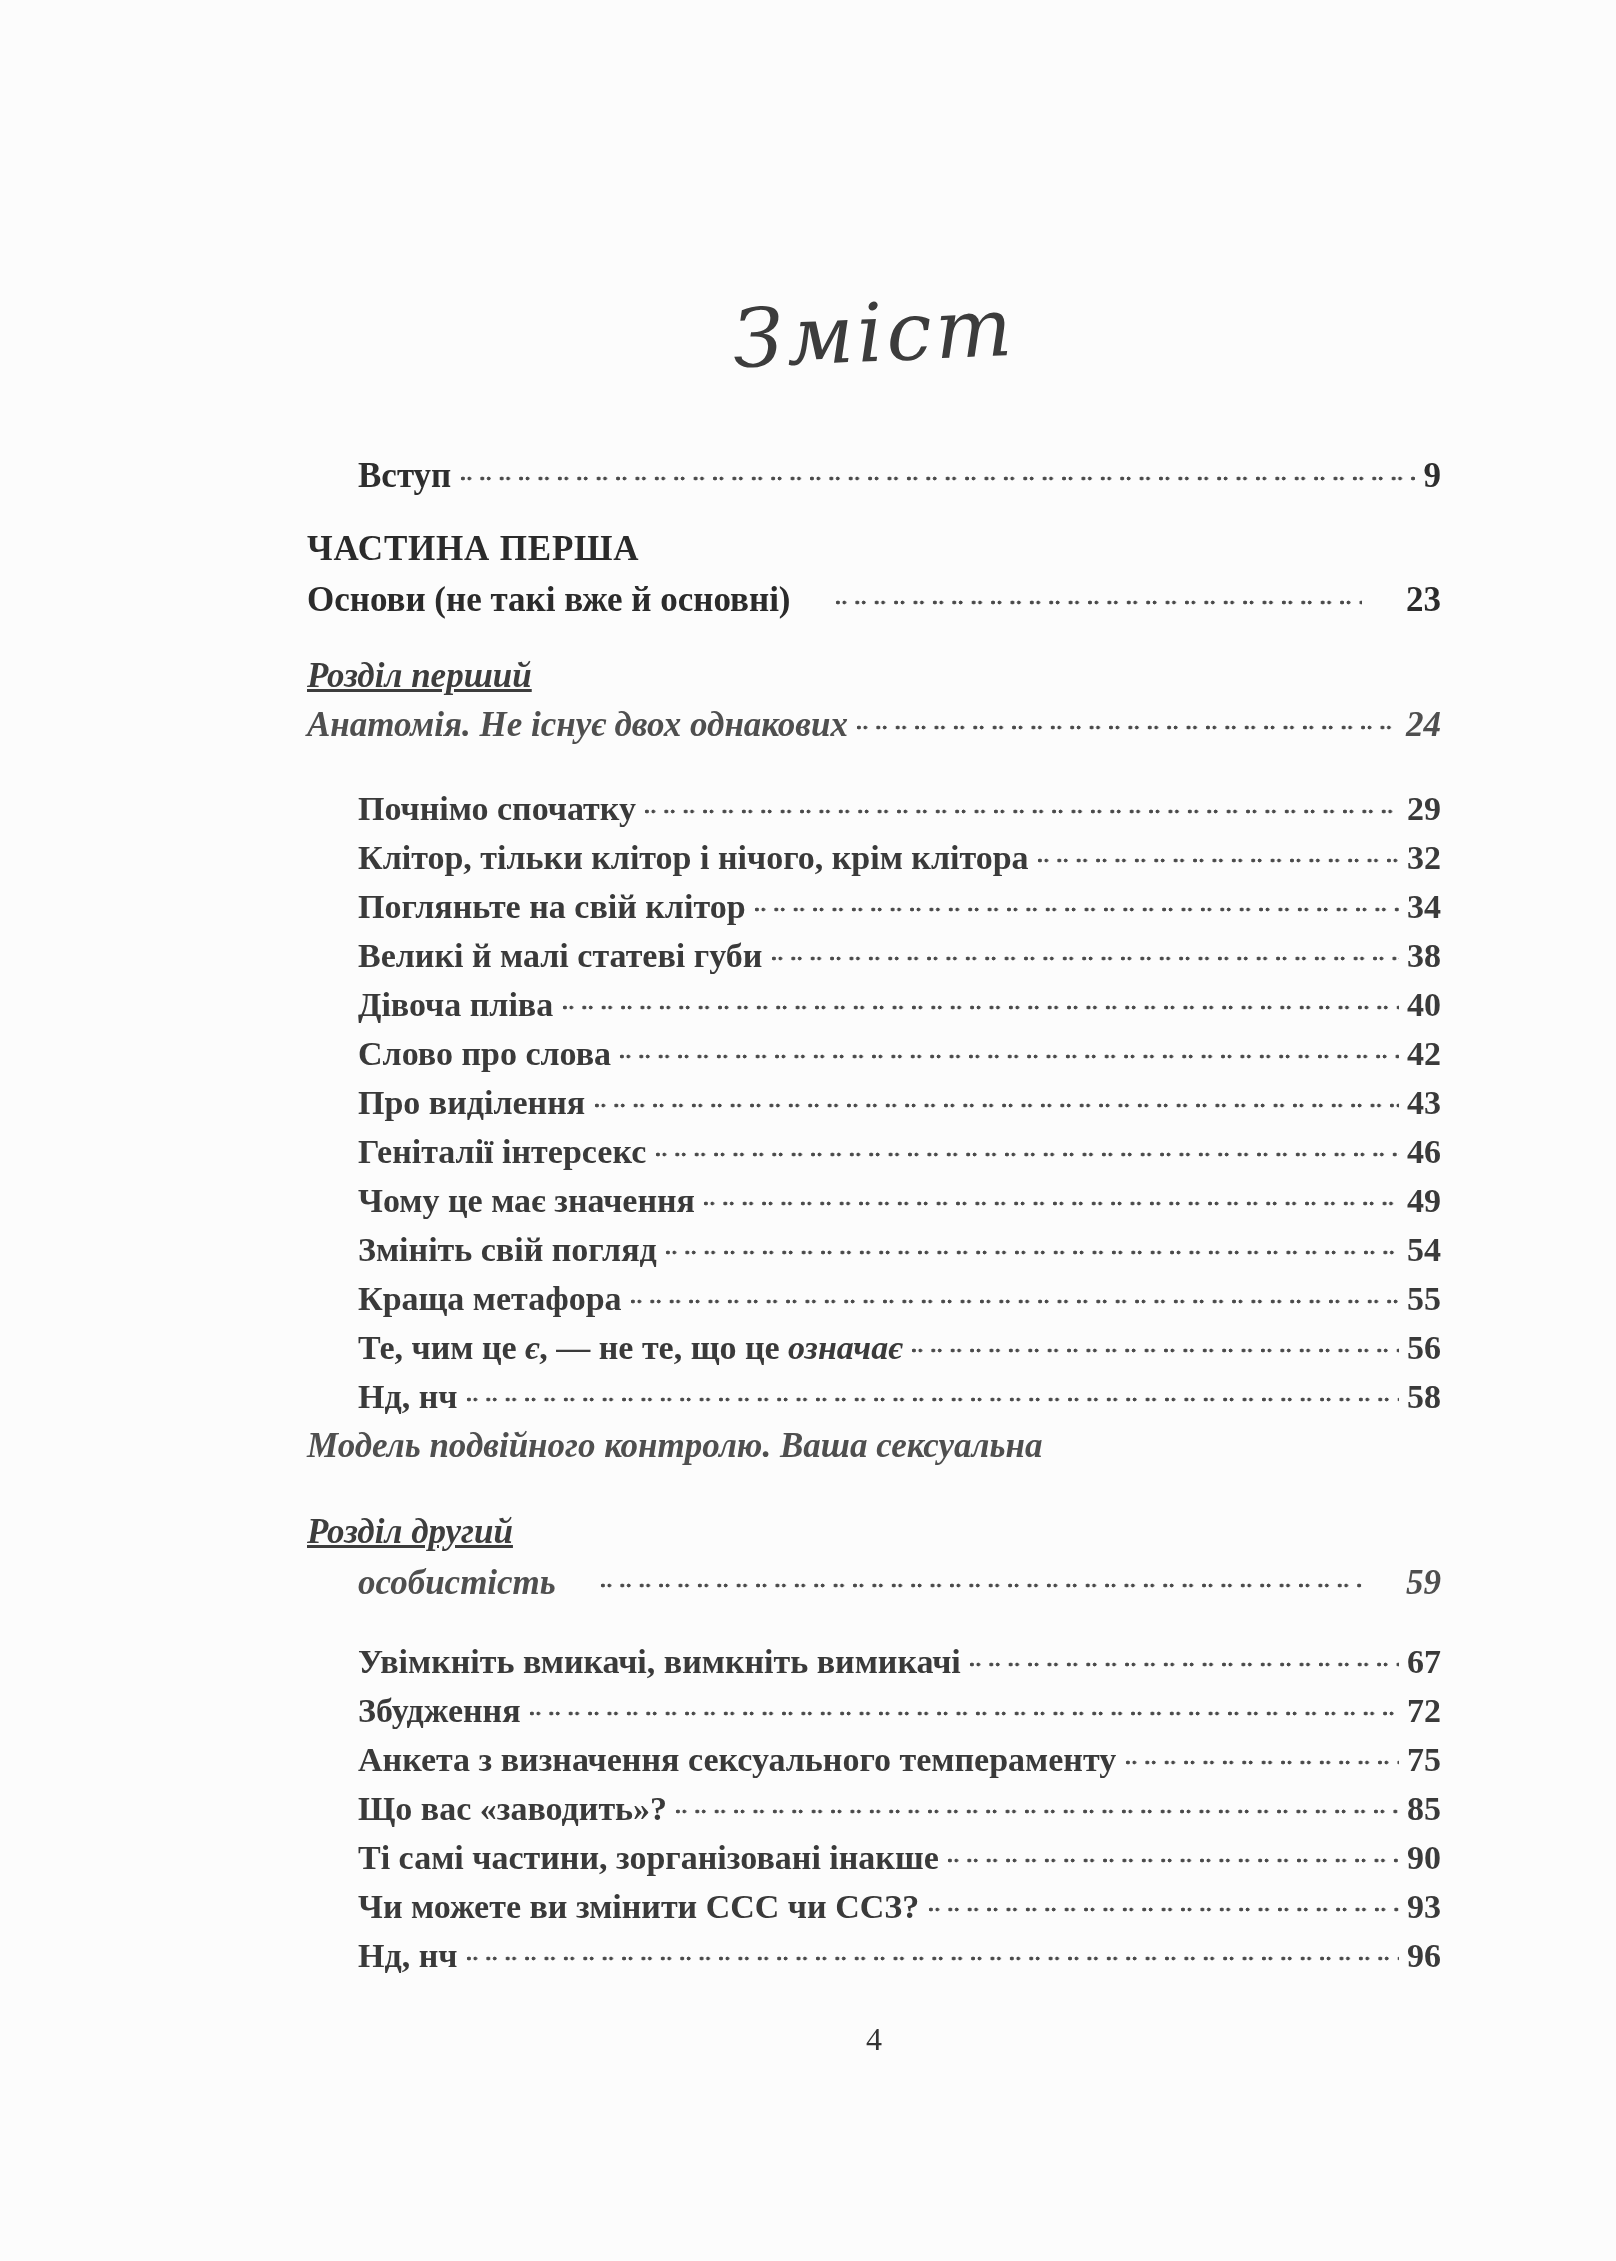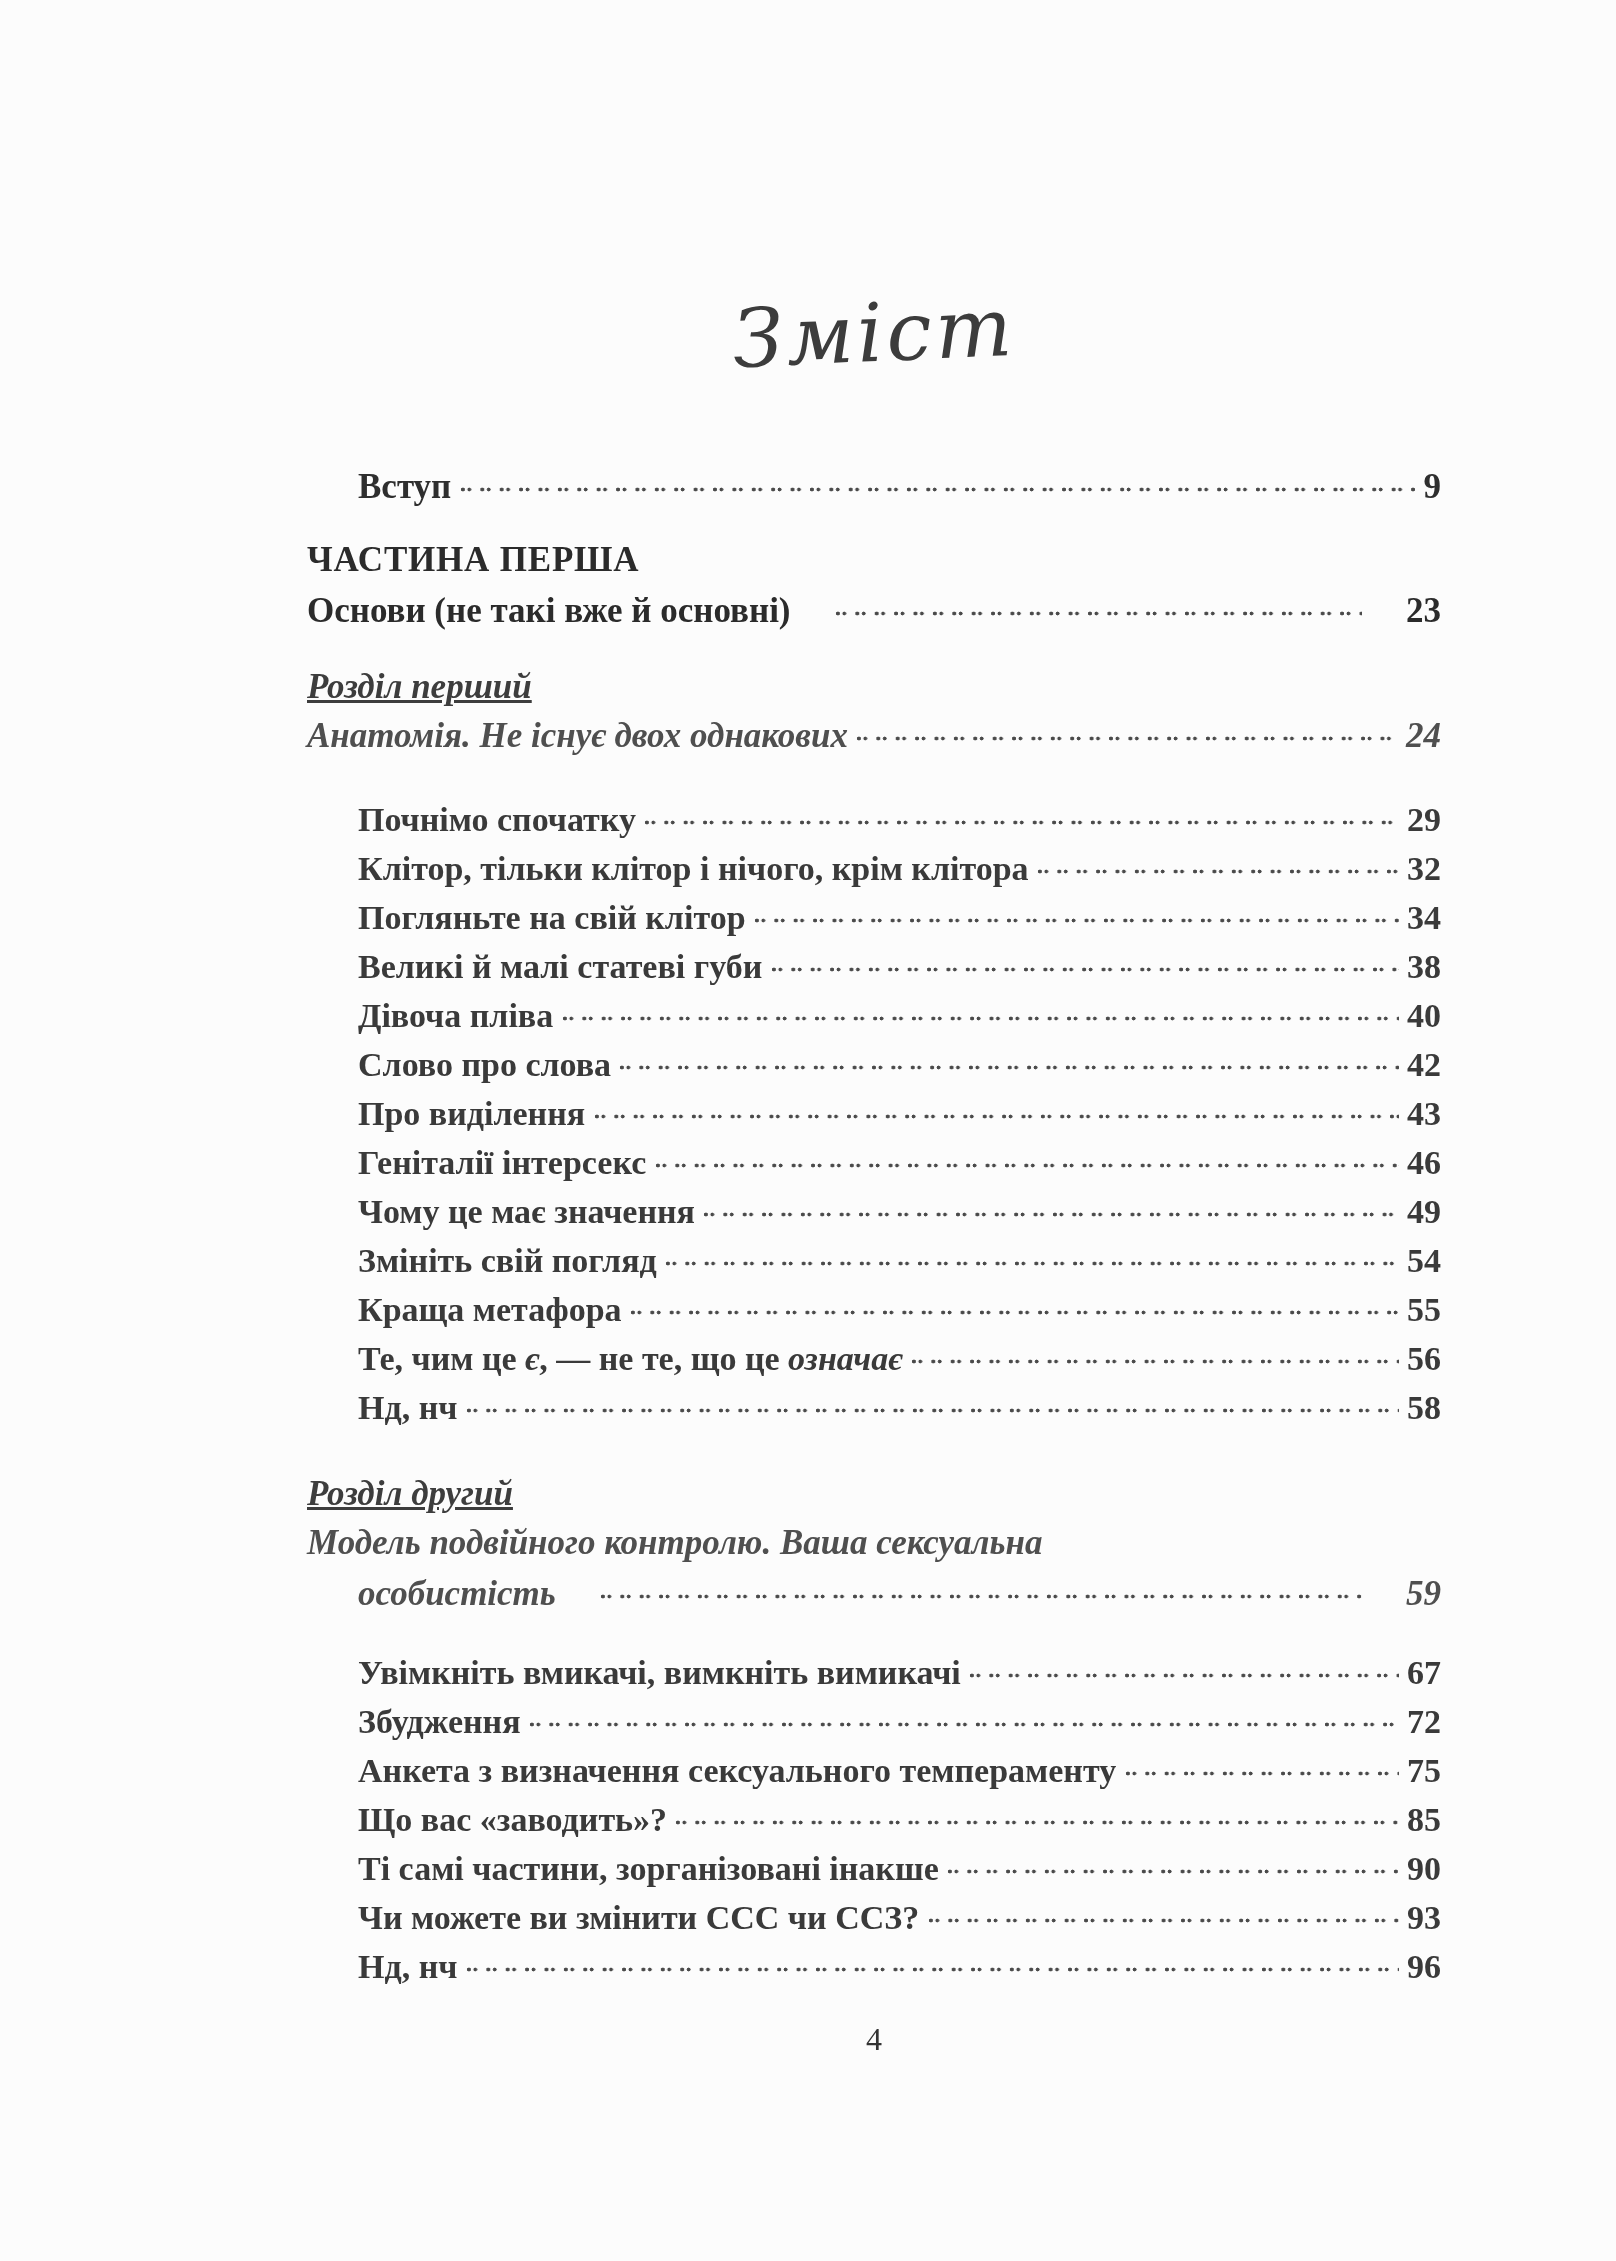--- a/index.html
+++ b/index.html
@@ -26,21 +26,21 @@
     font-style: italic;
     font-weight: 500;
     font-size: 81px;
     letter-spacing: 3.4px;
     color: #3c3c3c;
     transform: rotate(-2.5deg);
   }
 
   .toc {
     position: absolute;
-    top: 462px;
+    top: 451px;
     left: 307px;
     width: 1134px;
     text-align: right;
   }
 
   .row {
     display: flex;
     align-items: baseline;
     height: 49px;
     line-height: 49px;
@@ -225,28 +225,28 @@
     <span class="leader"></span>
     <span class="pg">56</span>
   </div>
 
   <div class="row entry">
     <span class="lbl">Нд, нч</span>
     <span class="leader"></span>
     <span class="pg">58</span>
   </div>
 
+  <div class="row chapter-title">
+    <span class="lbl">Модель подвійного контролю. Ваша сексуальна</span>
+  </div>
+
   <div class="row chapter-heading mt-44">
     <span class="lbl">Розділ другий</span>
   </div>
 
-  <div class="row chapter-title">
-    <span class="lbl">Модель подвійного контролю. Ваша сексуальна</span>
-  </div>
-
   <div class="row chapter-title cont mt-2">
     <span class="lbl">особистість</span>
     <span class="leader"></span>
     <span class="pg">59</span>
   </div>
 
   <div class="row entry mt-36">
     <span class="lbl">Увімкніть вмикачі, вимкніть вимикачі</span>
     <span class="leader"></span>
     <span class="pg">67</span>

